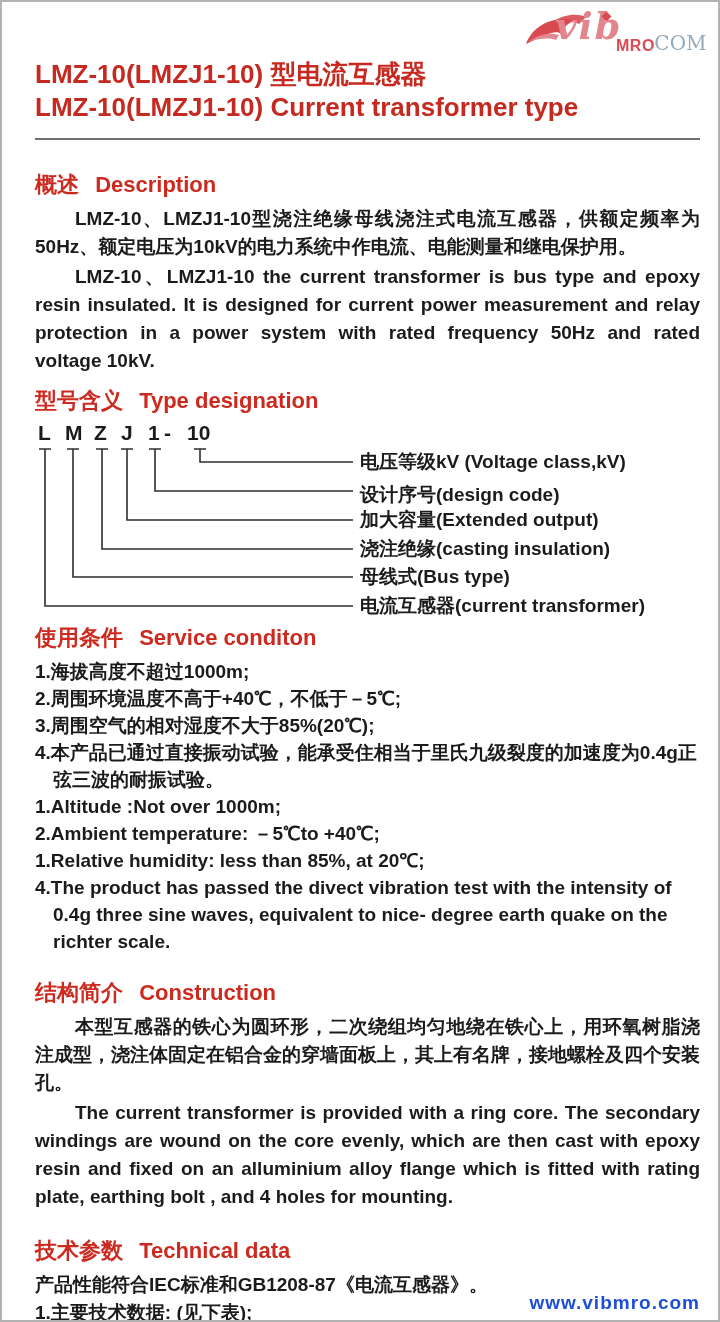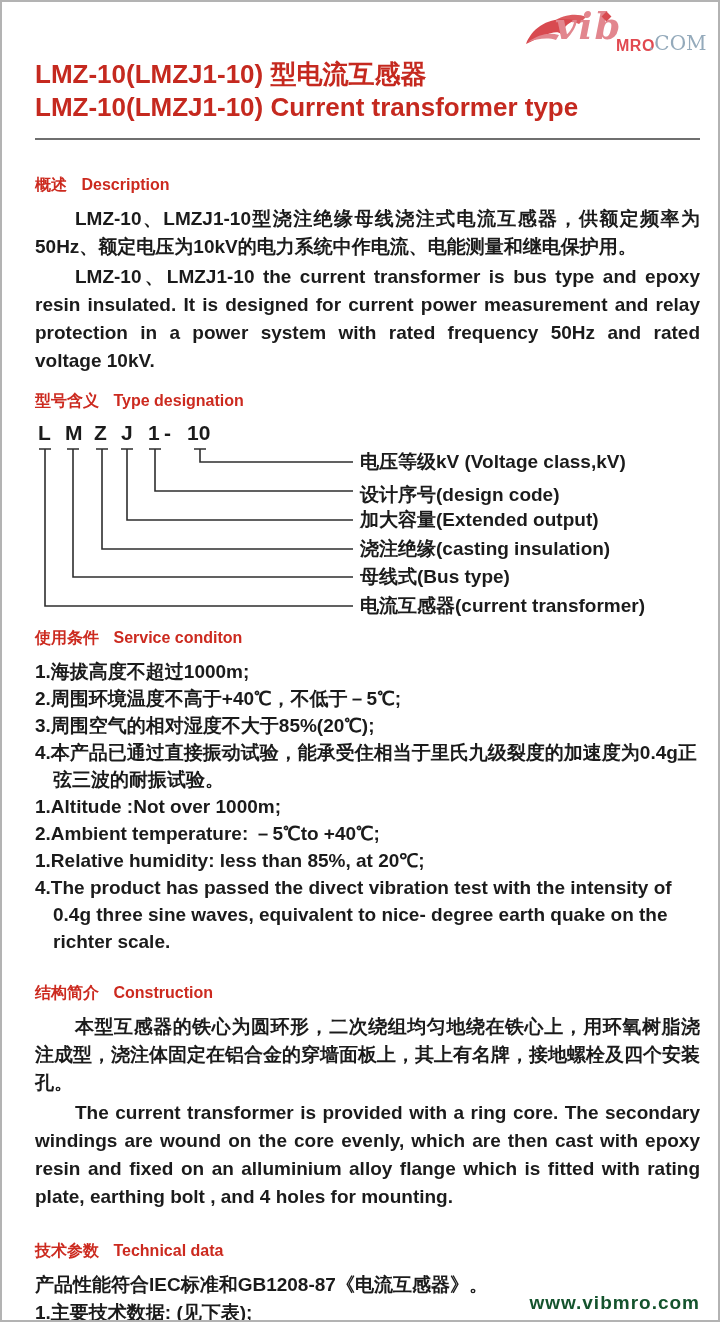--- a/index.html
+++ b/index.html
@@ -29,21 +29,21 @@
   .logo-mro { position:absolute; left:93px; top:27px; font-size:16px; color:#e14950; letter-spacing:0.5px; }
   .logo-com { position:absolute; left:125px; top:21px; font-size:20px; color:#94aabb;
     font-weight:normal; font-family:"DejaVu Serif", serif; }
 
   
   .titles { padding-top:56px; }
   .title { font-size:26px; line-height:33px; color:#c5291f; }
   .divider { border:none; border-top:2px solid #6f6f6f; margin:14px 0 0 0; }
 
   
-  .sec { font-size:16px; line-height:24px; color:#cc2a1f; margin:0; }
+  .sec { font-size:22px; line-height:24px; color:#cc2a1f; margin:0; }
   .sec span { margin-right:10px; }
   .sec-desc { margin-top:33px; }
   .sec-type { margin-top:14px; }
   .sec-serv { margin-top:6px; }
   .sec-cons { margin-top:26px; }
   .sec-tech { margin-top:28px; }
 
   
   .para { font-size:19px; line-height:28px; margin:8px 0 0 0; text-align:justify; text-indent:40px; }
   .para-tight { margin-top:2px; }
@@ -60,21 +60,21 @@
 
   
   .list { margin-top:8px; }
   .li { font-size:19px; line-height:27px; }
   .hang { padding-left:18px; text-indent:-18px; }
 
   .tech-line { font-size:19px; line-height:27.5px; }
 
   .watermark {
     position:absolute; right:18px; bottom:6px;
-    font-size:19px; color:#14532d; letter-spacing:1px;
+    font-size:19px; color:#1d4ed8; letter-spacing:1px;
   }
 </style>
 </head>
 <body>
 
 <div class="page">
 
   <div class="logo">
     <svg class="logo-swoosh" viewBox="0 0 70 44">
       <path d="M3,32 C10,14 28,4 52,8 C44,12 40,16 38,22 C33,17 20,24 3,32 Z" fill="#d84a50"></path>

